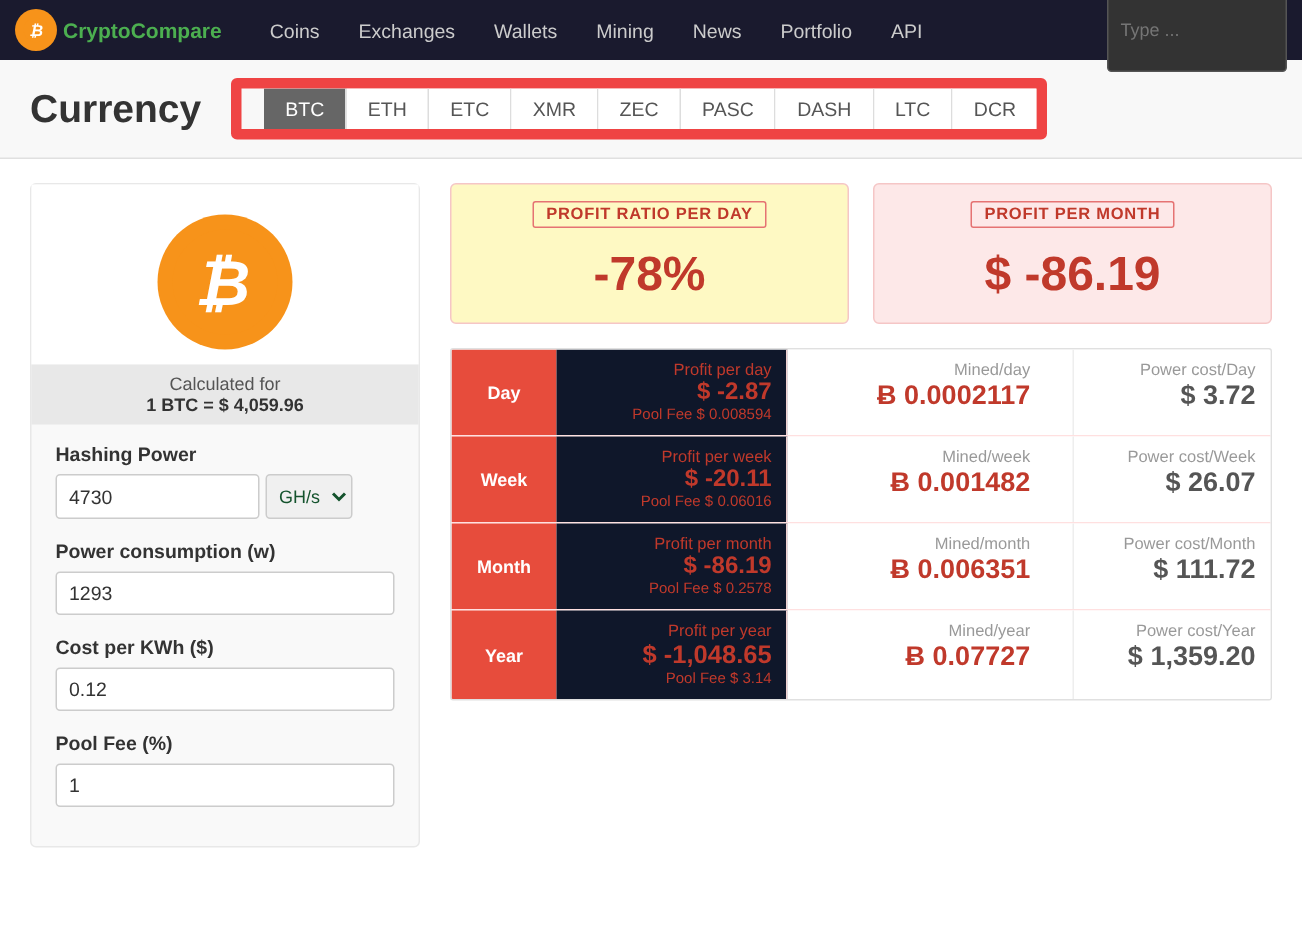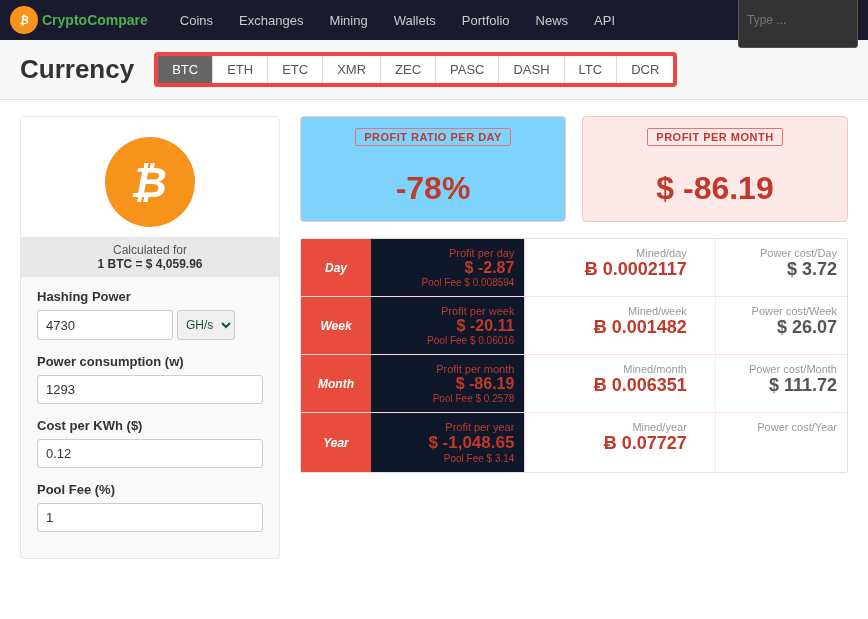--- a/index.html
+++ b/index.html
@@ -57,23 +57,24 @@
       align-items: center;
     }
     .currency-title {
       font-size: 26px;
       font-weight: bold;
       color: #333;
       margin-right: 20px;
     }
     .currency-tabs {
       display: flex;
-      border: 4px solid #ef4444;
+      border: 7px solid #ef4444;
       border-radius: 4px;
       overflow: hidden;
+      padding-left: 15px;
     }
     .currency-tab {
       padding: 6px 14px;
       font-size: 13px;
       cursor: pointer;
       color: #555;
       background: #fff;
       border-right: 1px solid #ddd;
     }
     .currency-tab:last-child { border-right: none; }
@@ -155,21 +156,21 @@
       gap: 16px;
       margin-bottom: 16px;
     }
     .profit-card {
       flex: 1;
       border-radius: 4px;
       padding: 10px 16px 14px;
       text-align: center;
     }
     .profit-card.day-card {
-      background: #7dd3fc;
+      background: #fef9c3;
       border: 1px solid #f5c6c6;
     }
     .profit-card.month-card {
       background: #fde8e8;
       border: 1px solid #f5c6c6;
     }
     .profit-card-title {
       font-size: 11px;
       font-weight: bold;
       color: #c0392b;
@@ -178,32 +179,31 @@
       margin-bottom: 4px;
       border: 1px solid #e57373;
       display: inline-block;
       padding: 2px 8px;
       border-radius: 2px;
     }
     .profit-card-value {
       font-size: 32px;
       font-weight: bold;
       color: #c0392b;
-      margin-top: 20px;
+      margin-top: 8px;
     }
 
     .period-cell {
       width: 70px;
       display: flex;
       flex-direction: column;
       justify-content: center;
       align-items: center;
       padding: 10px 6px;
       border-right: none;
-      font-style: italic;
     }
     .period-cell.day-bg { background: #e74c3c; }
     .period-cell.week-bg { background: #e74c3c; }
     .period-cell.month-bg { background: #e74c3c; }
     .period-cell.year-bg { background: #e74c3c; }
 
     .period-label {
       color: white;
       font-size: 12px;
       font-weight: bold;
@@ -284,24 +284,24 @@
         <text x="6" y="17" fill="white" font-size="14" font-weight="bold" font-style="italic">₿</text>
       </svg>
     </div>
     <span class="logo-text">
       <span>Crypto</span><span style="color:#4caf50">Compare</span>
     </span>
   </div>
   <div class="nav-links">
     <a class="nav-link">Coins</a>
     <a class="nav-link">Exchanges</a>
+    <a class="nav-link">Wallets</a>
     <a class="nav-link">Mining</a>
-    <a class="nav-link">Wallets</a>
+    <a class="nav-link">News</a>
     <a class="nav-link">Portfolio</a>
-    <a class="nav-link">News</a>
     <a class="nav-link">API</a>
   </div>
   <input class="search-box" type="text" placeholder="Type ..." style="">
 </nav>
 
 <div class="currency-header">
   <div class="currency-title">Currency</div>
   <div class="currency-tabs">
     <div class="currency-tab active">BTC</div>
     <div class="currency-tab">ETH</div>
@@ -435,18 +435,19 @@
           <div class="profit-cell-label">Profit per year</div>
           <div class="profit-cell-value" style="font-size:17px;">$ -1,048.65</div>
           <div class="profit-cell-fee">Pool Fee $ 3.14</div>
         </div>
         <div class="mined-cell">
           <div class="mined-cell-label">Mined/year</div>
           <div class="mined-cell-value">Ƀ 0.07727</div>
         </div>
         <div class="power-cell">
           <div class="power-cell-label">Power cost/Year</div>
+          <div class="power-cell-value">$ 1,359.20</div>
         </div>
       </div>
 
     </div>
   </div>
 </div>
 
 </body></html>

